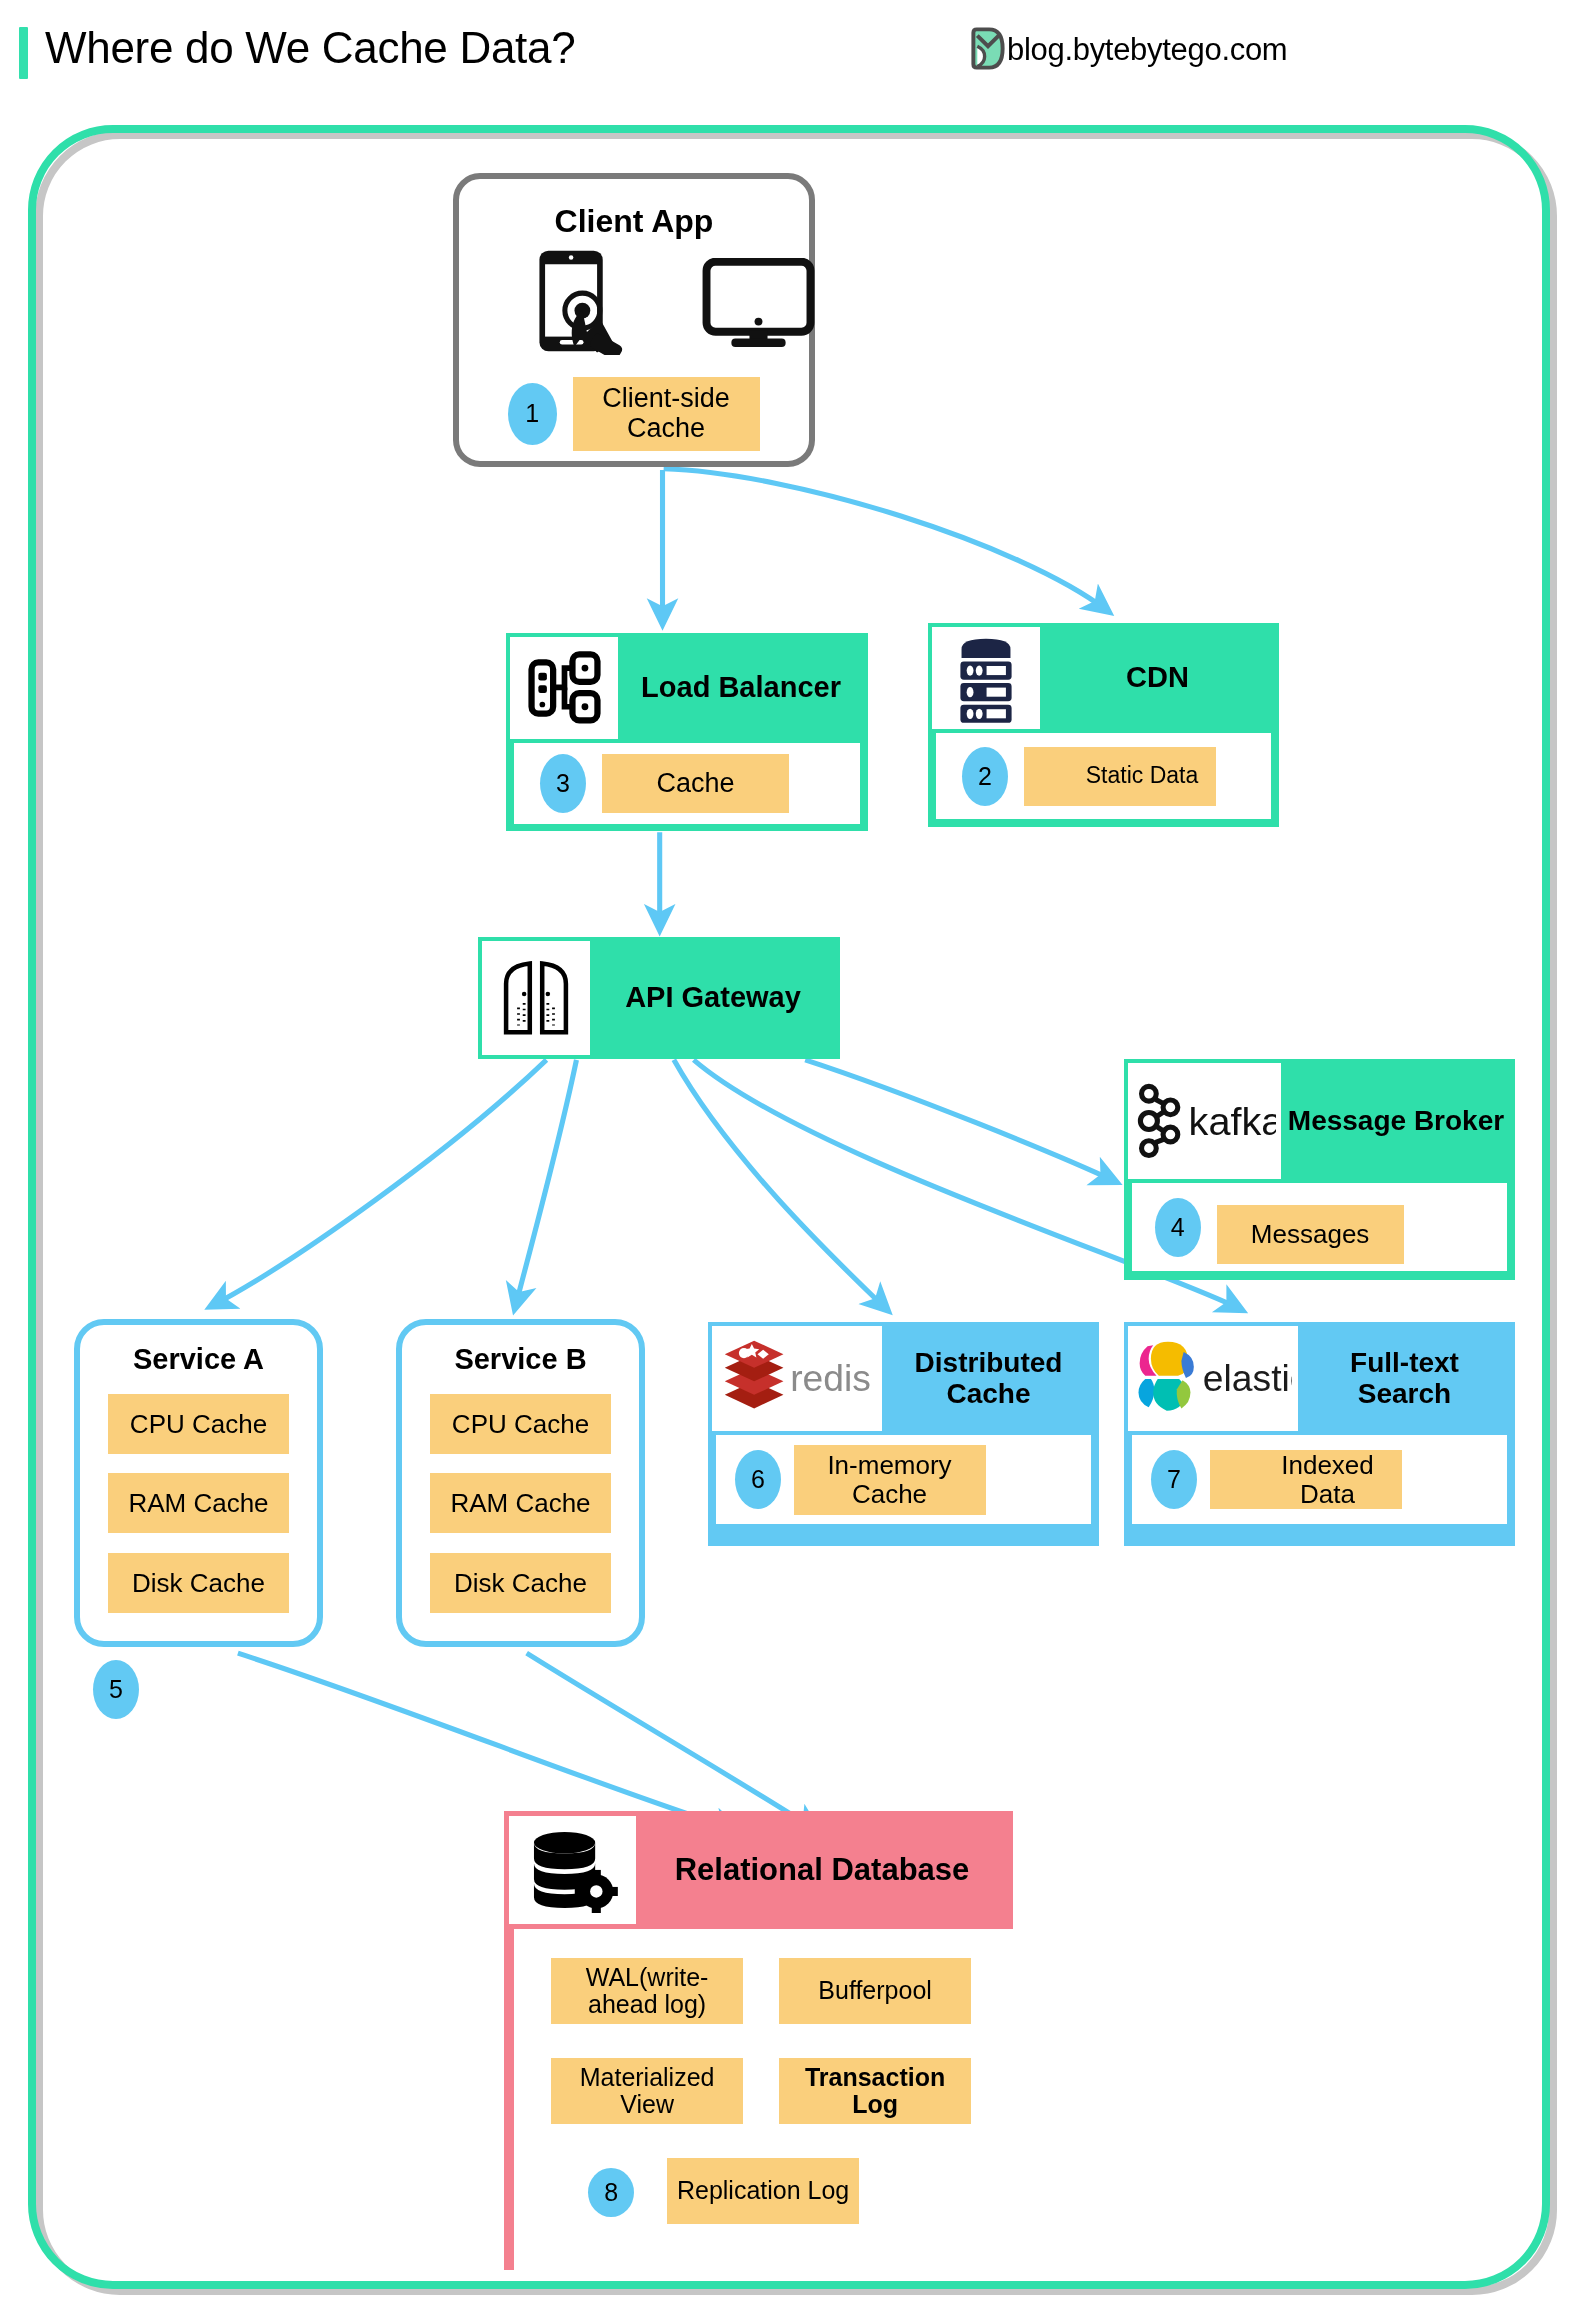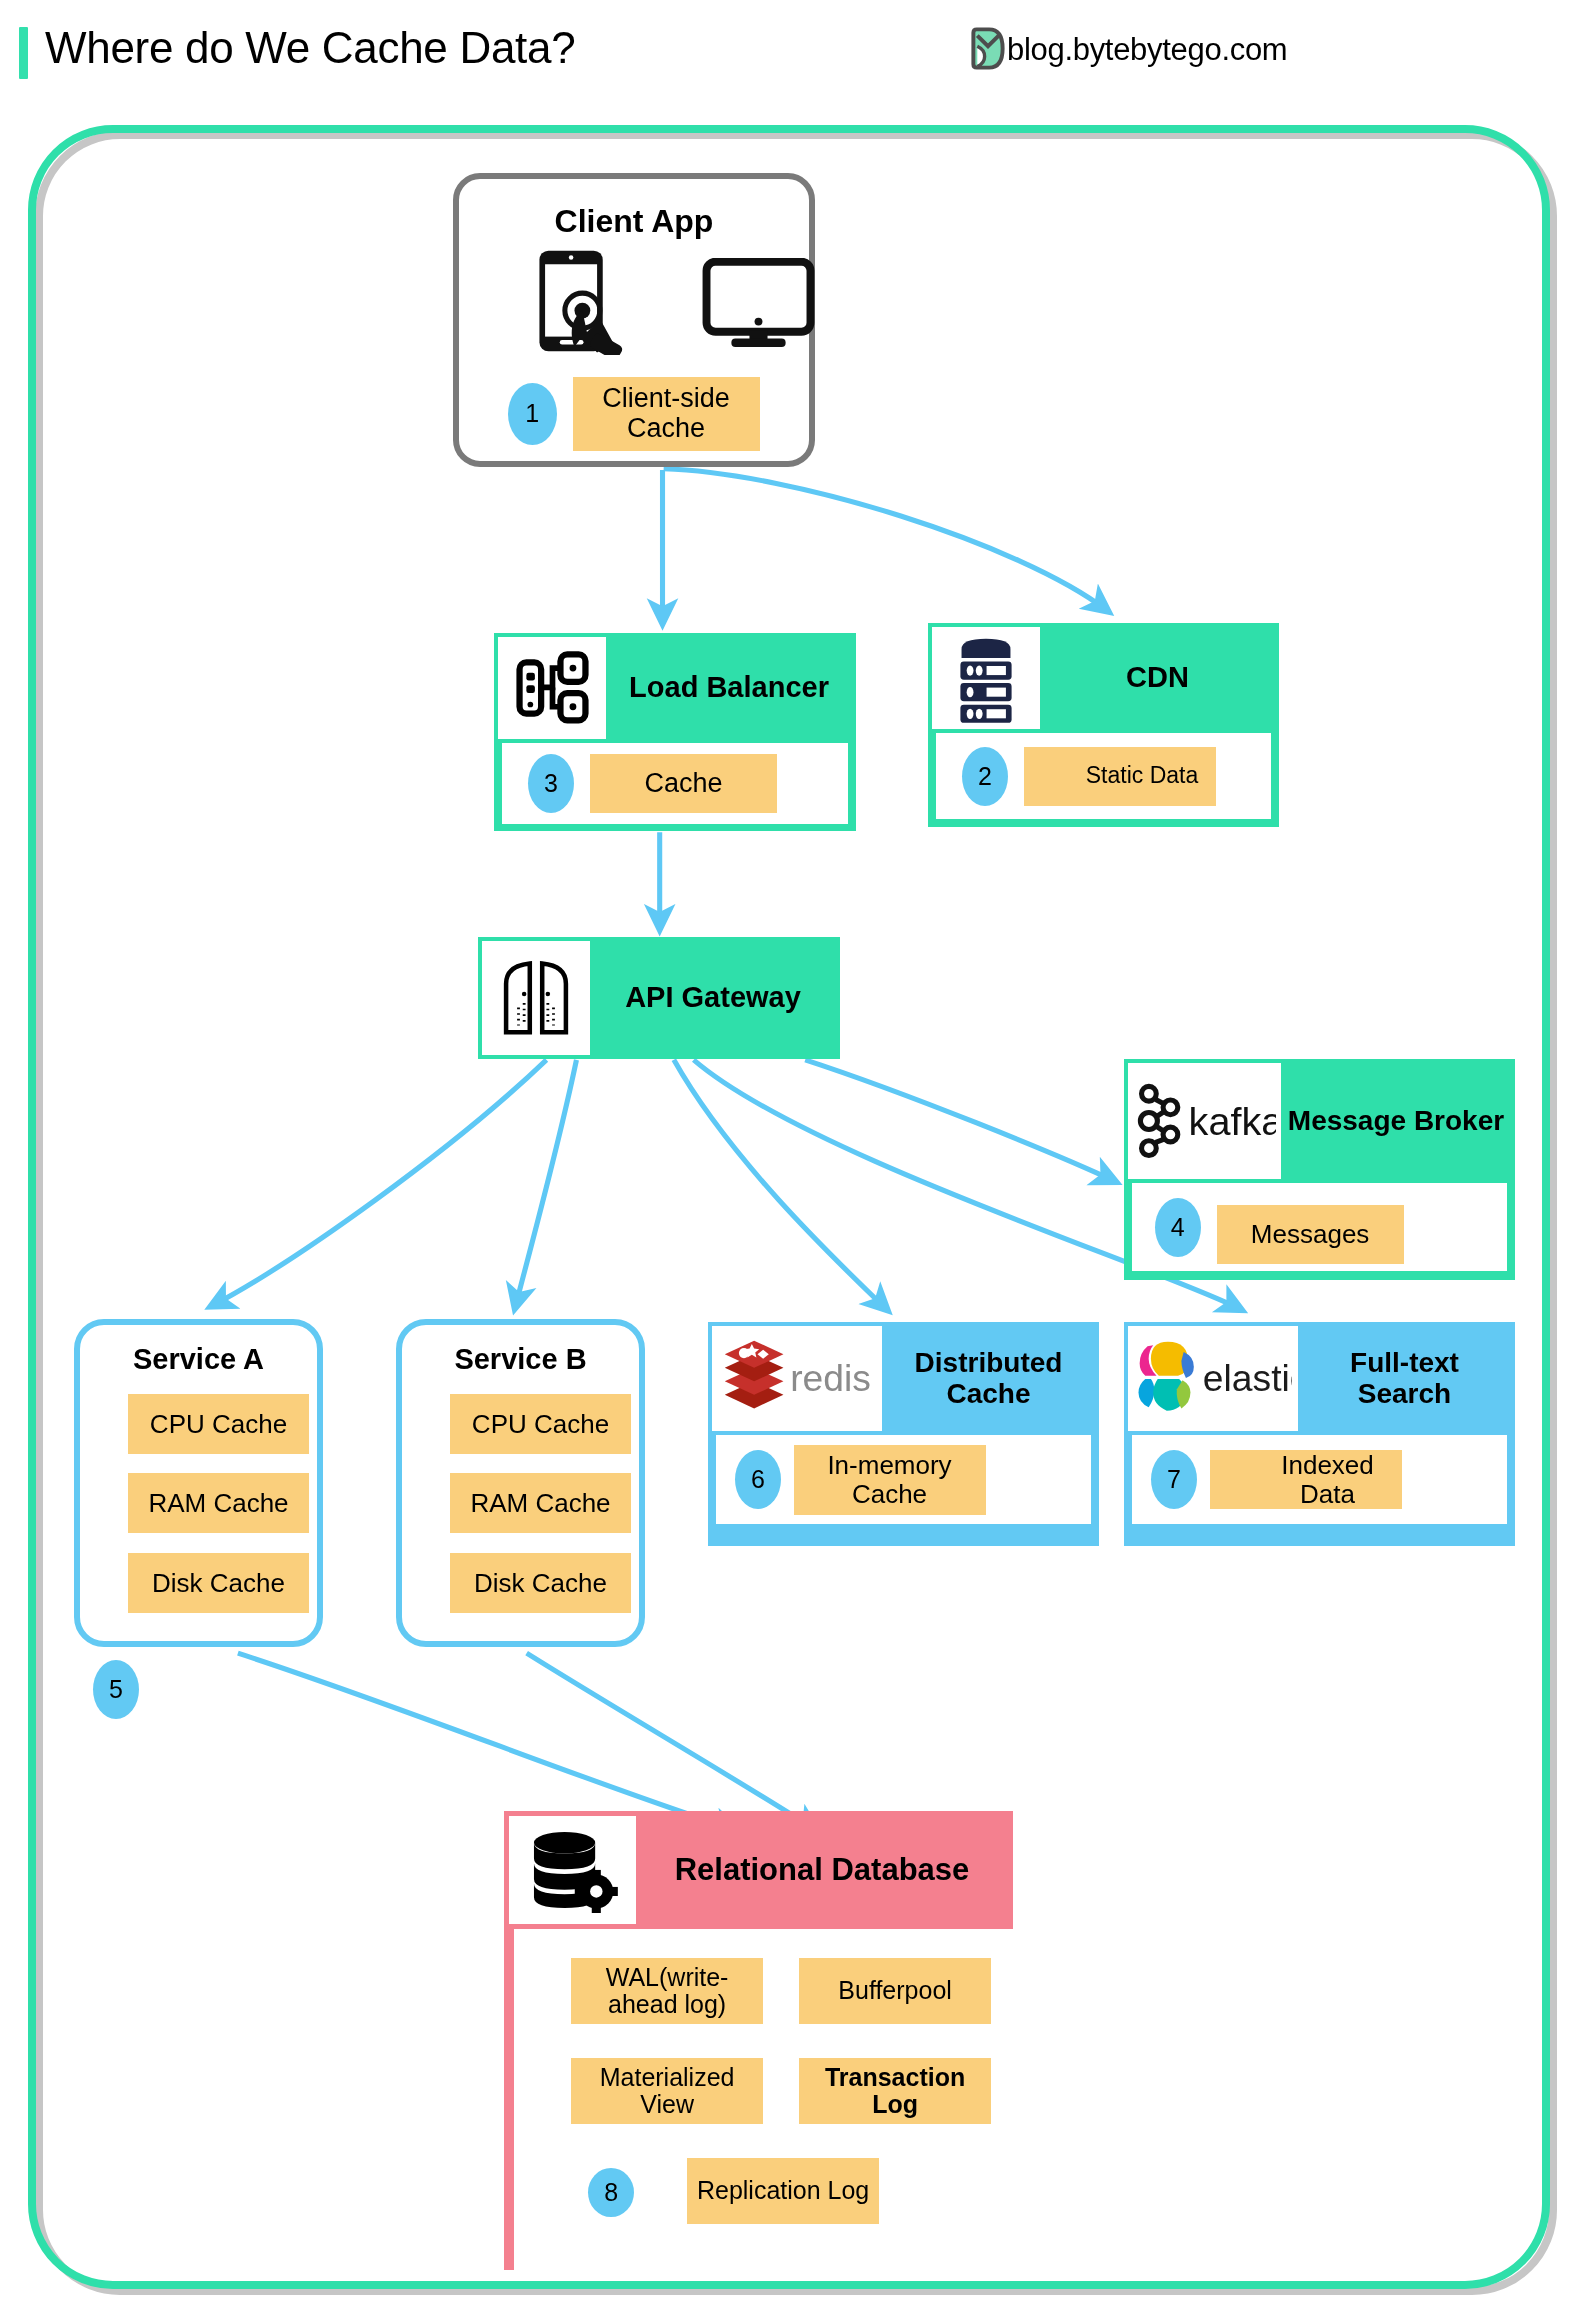--- a/index.html
+++ b/index.html
@@ -21,36 +21,36 @@
 
   
   .node{position:absolute;box-sizing:border-box;}
   .hdr{display:flex;align-items:stretch;box-sizing:border-box;}
   .hdr .logo{background:#fff;display:flex;align-items:center;justify-content:center;box-sizing:border-box;flex:none;}
   .hdr .ttl{flex:1;display:flex;align-items:center;justify-content:center;text-align:center;
             font-weight:bold;line-height:1.08;padding:0 4.5px;box-sizing:border-box;}
   .body-row{background:#fff;display:flex;align-items:center;box-sizing:border-box;}
 
   .chip{background:#facf7c;display:flex;align-items:center;justify-content:center;
-        text-align:center;line-height:1.1;box-sizing:border-box;margin-left:20px;}
+        text-align:center;line-height:1.1;box-sizing:border-box;}
   .badge{background:#62c9f3;border-radius:50%;display:flex;align-items:center;justify-content:center;
          font-size:25px;color:#000;flex:none;box-sizing:border-box;}
 
   
   #client-app{left:453px;top:173px;width:362px;height:294px;
       border:6.8px solid #7a7a7a;border-radius:27px;background:#fff;}
   #client-app-title{position:absolute;left:0;top:24px;width:100%;text-align:center;font-size:32px;font-weight:bold;}
   #phone-icon{position:absolute;left:68px;top:68px;width:130px;height:108px;}
   #monitor-icon{position:absolute;left:243px;top:79px;width:113px;height:91px;}
   #client-cache-row{position:absolute;left:13.6px;top:195px;width:374px;height:79px;display:flex;align-items:center;}
   #client-badge{width:49px;height:62px;margin-left:35px;border-radius:50%;}
   #client-chip{width:187px;height:74px;margin-left:16px;font-size:27px;}
 
   
-  #load-balancer{left:494px;top:633px;width:362px;height:198px;border:4px solid #2fdfaa;background:#2fdfaa;}
+  #load-balancer{left:506px;top:633px;width:362px;height:198px;border:4px solid #2fdfaa;background:#2fdfaa;}
   #lb-head{height:102px;}
   #lb-logo{width:108px;}
   #lb-title{font-size:29px;}
   #lb-body{height:89px;border:4px solid #2fdfaa;background:#fff;box-sizing:border-box;}
   #lb-badge{width:46px;height:59px;margin-left:26px;}
   #lb-chip{width:187px;height:59px;margin-left:16px;font-size:27px;}
 
   
   #cdn{left:928px;top:623px;width:351px;height:204px;border:4px solid #2fdfaa;background:#2fdfaa;}
   #cdn-head{height:102px;}

